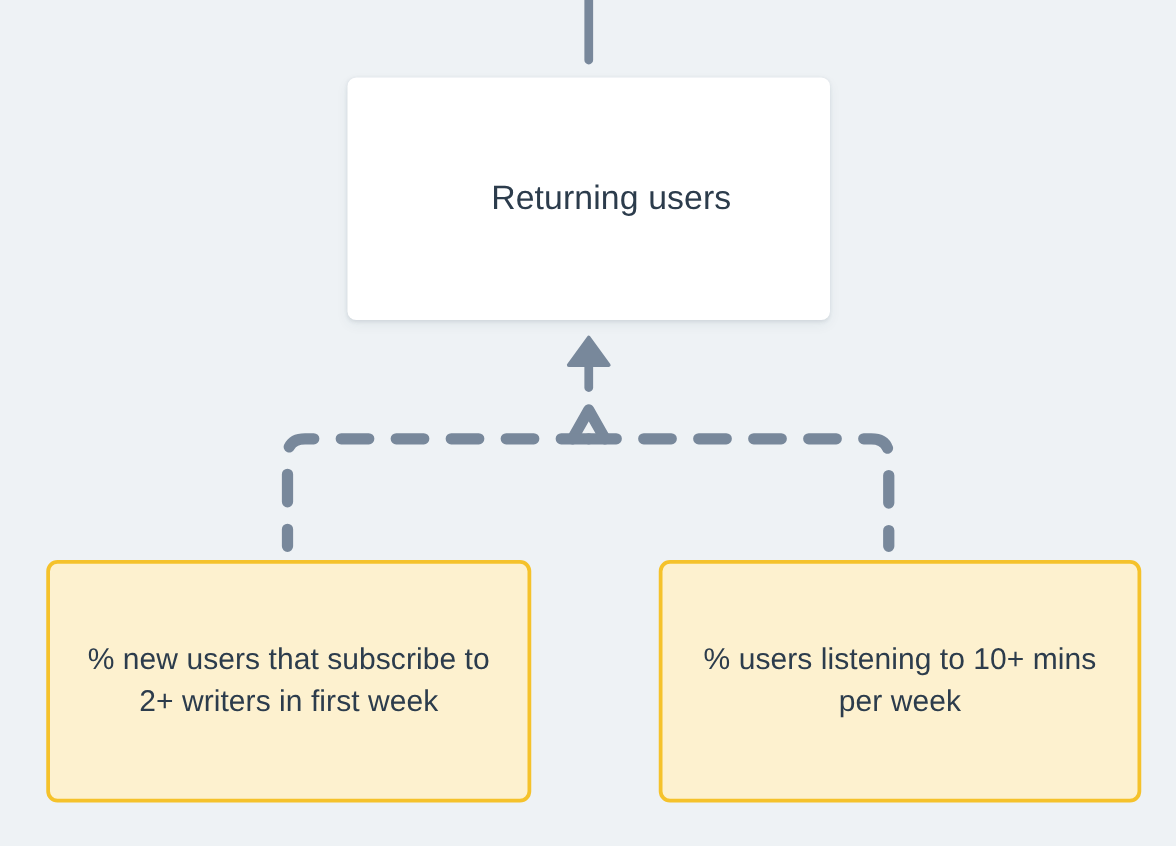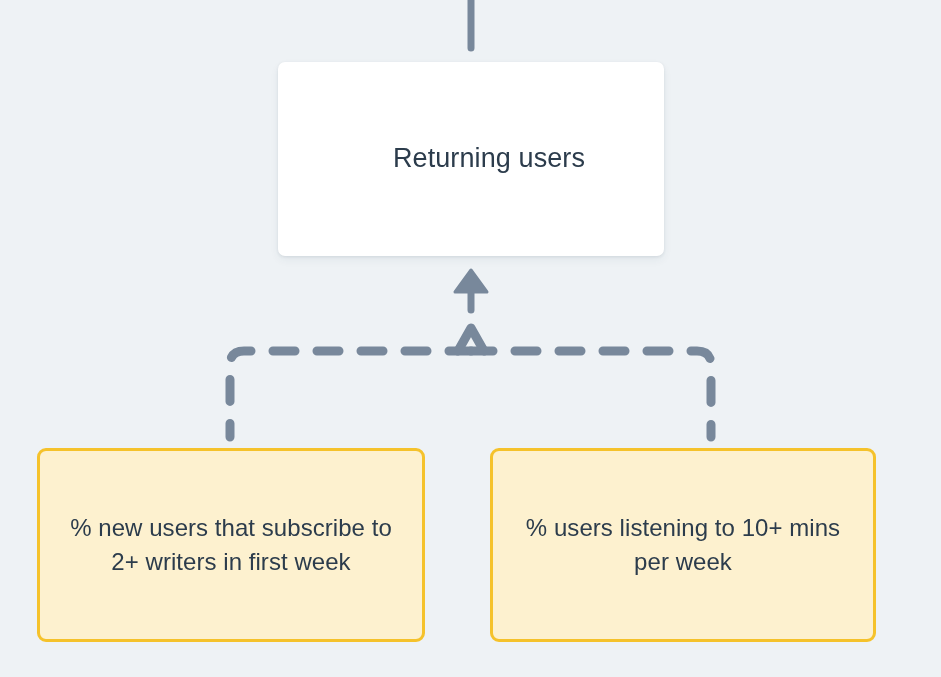--- a/index.html
+++ b/index.html
@@ -65,21 +65,21 @@
     width: 386px;
     height: 194px;
   }
   #metric-subscribe {
     left: 37px;
     top: 448px;
     width: 388px;
     height: 194px;
   }
   #metric-listening {
-    left: 490px;
+    left: 527px;
     top: 448px;
     width: 386px;
     height: 194px;
   }
 </style>
 </head>
 <body>
 
 <div id="canvas">
 

